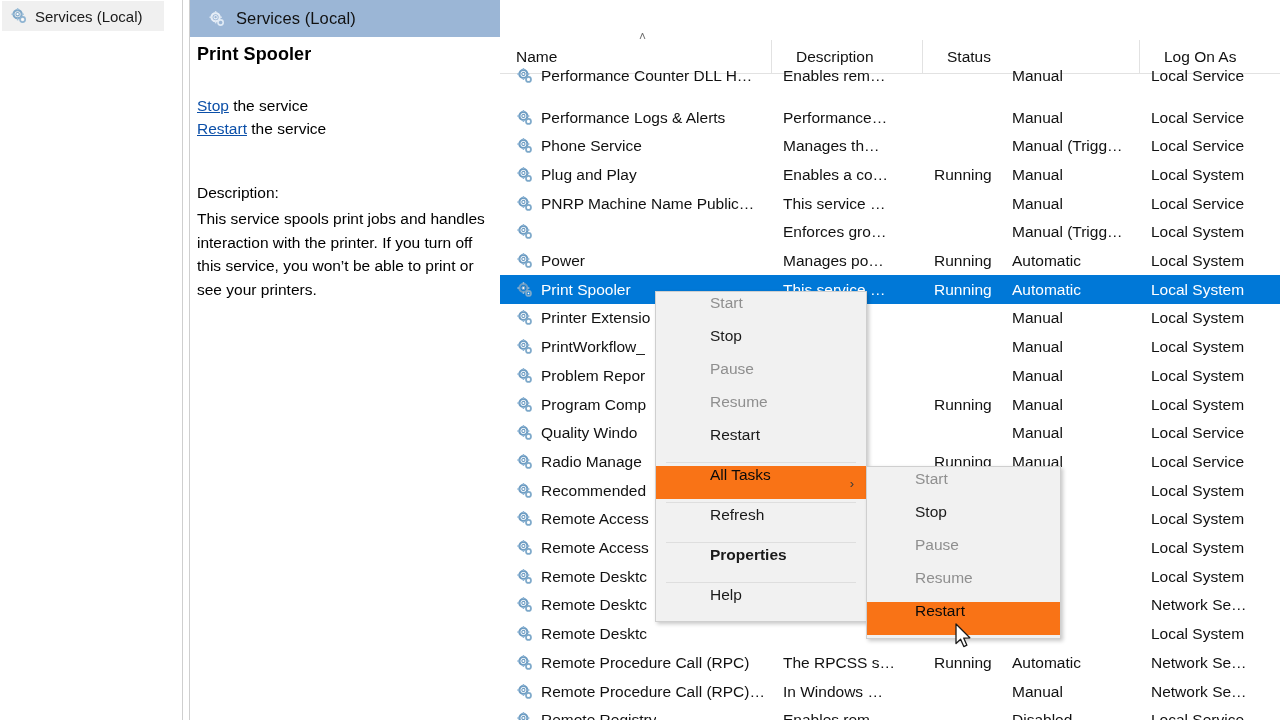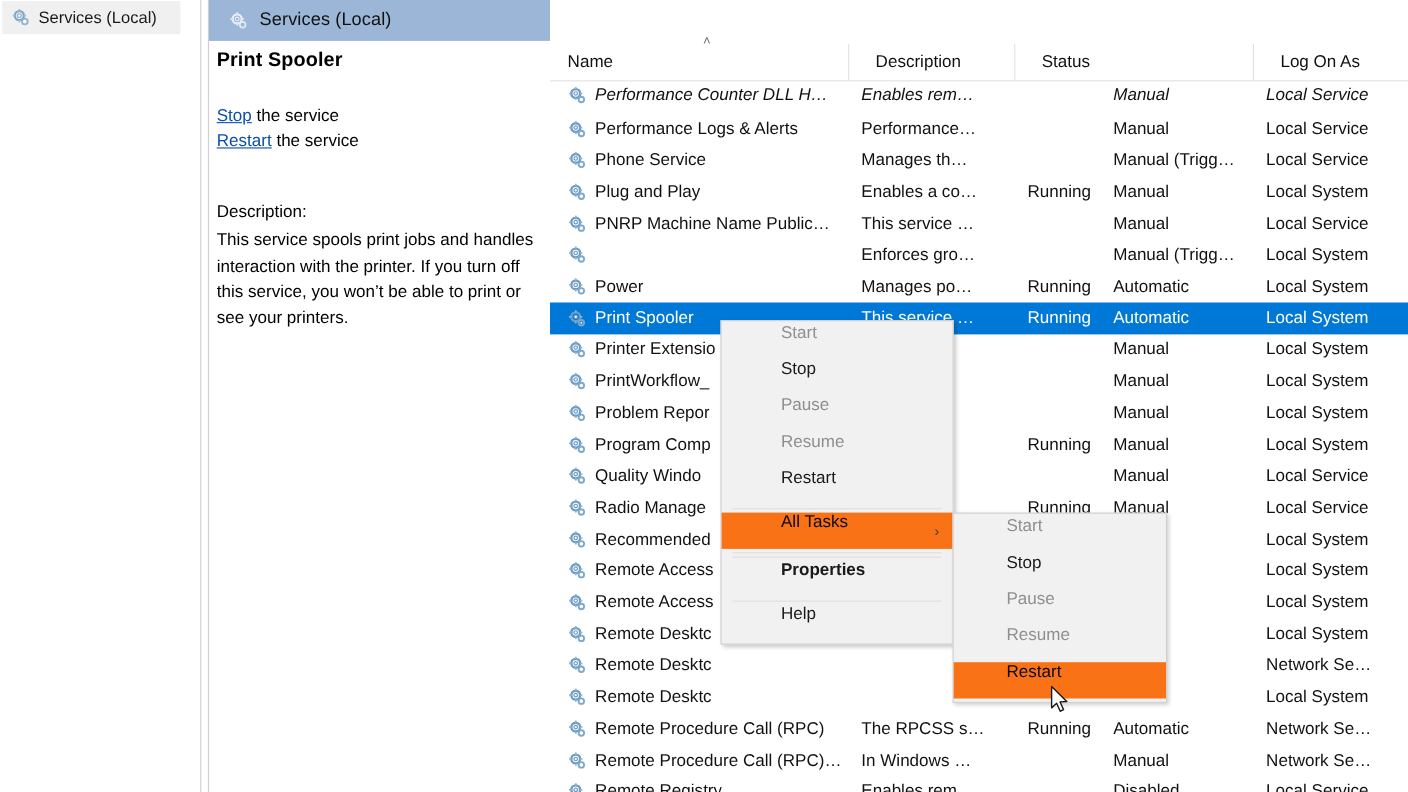--- a/index.html
+++ b/index.html
@@ -222,21 +222,21 @@
     <div id="sort-caret">˄</div>
 
     <div id="col-header">
       <div class="ch first" style="left:0;width:271px;">Name</div>
       <div class="ch" style="left:271px;width:151px;">Description</div>
       <div class="ch" style="left:422px;width:78px;">Status</div>
       <div class="ch" style="left:639px;width:163px;">Log On As</div>
     </div>
 
     <div id="rows-container">
-        <div class="row" style="top: 73px; font-style: italic;">
+        <div class="row" style="top: 62px;">
           <div class="cell name">
             <span class="svc-icon">
               <svg viewBox="0 0 18 18">
                 <g fill="none" stroke="#6d9cc2" stroke-width="2.2">
                   <circle cx="7.4" cy="7.0" r="4.0"></circle>
                 </g>
                 <circle cx="7.4" cy="7.0" r="1.6" fill="#ffffff" stroke="#6d9cc2" stroke-width="1.1"></circle>
                 <g fill="#8fb6d6">
                   <rect x="6.7" y="1.0" width="1.5" height="2.1"></rect>
                   <rect x="6.7" y="10.9" width="1.5" height="2.1"></rect>
@@ -867,20 +867,23 @@
       </div>
       <div class="mi">
         <span>Restart</span>
       </div>
       <div class="msep"></div>
       <div class="mi hl">
         <span>All Tasks</span>
         <span class="chev">›</span>
       </div>
       <div class="msep"></div>
+      <div class="mi">
+        <span>Refresh</span>
+      </div>
       <div class="msep"></div>
       <div class="mi bold">
         <span>Properties</span>
       </div>
       <div class="msep"></div>
       <div class="mi">
         <span>Help</span>
       </div>
     </div>
 

